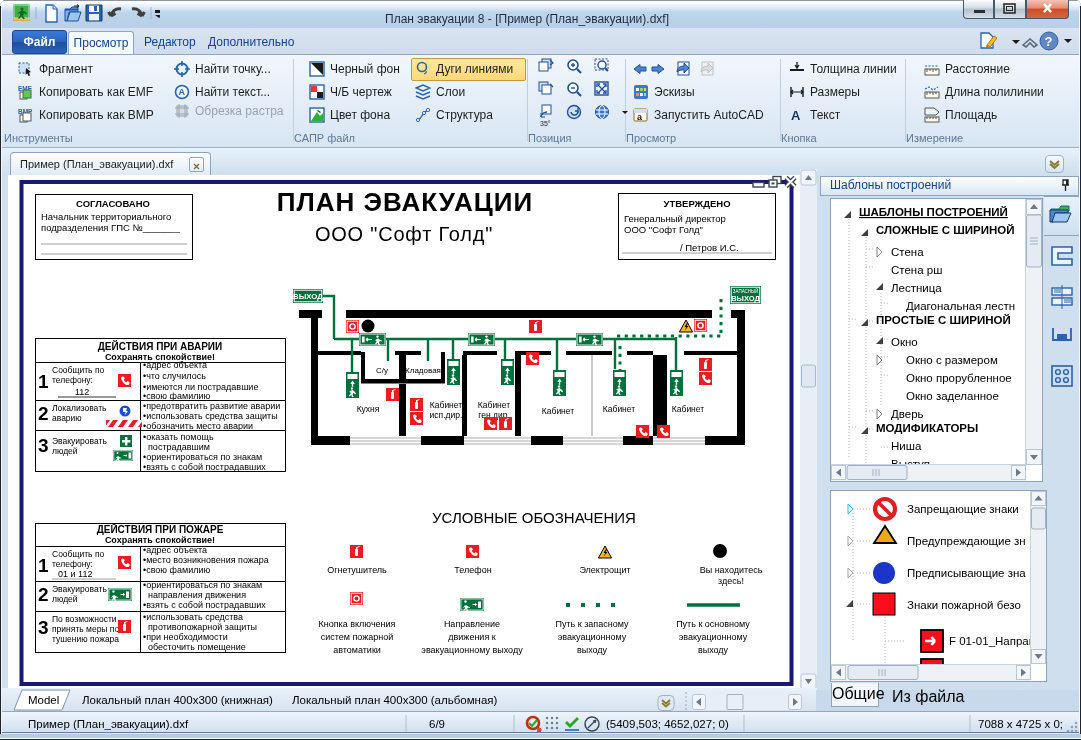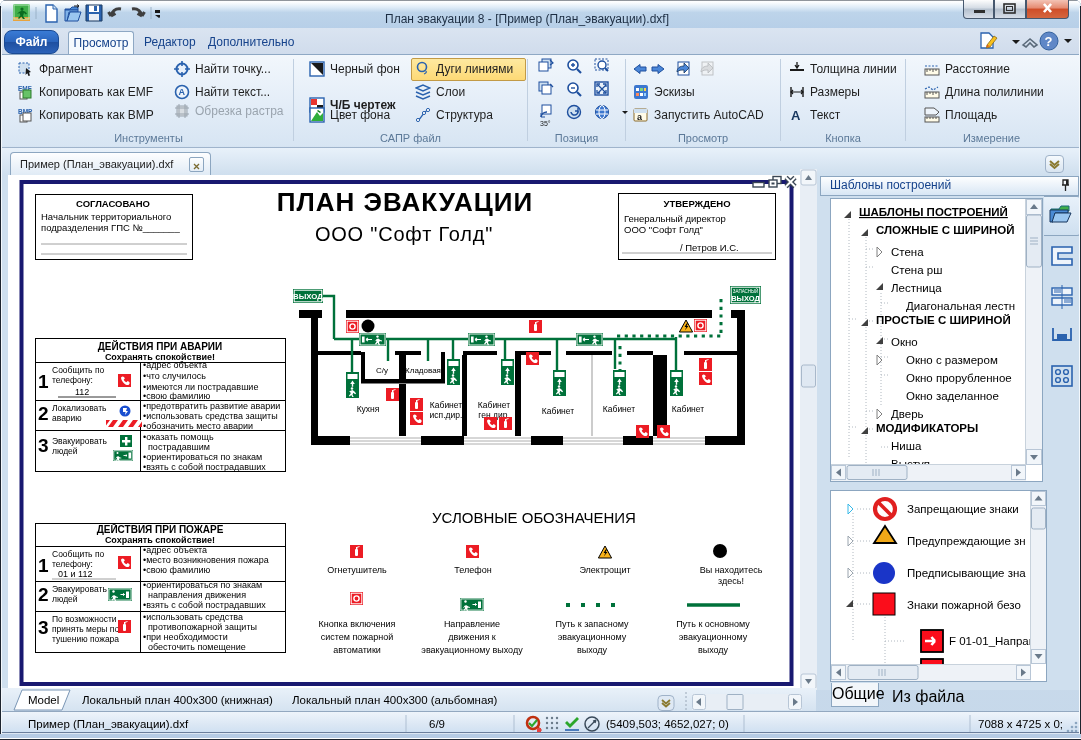--- a/index.html
+++ b/index.html
@@ -20,27 +20,27 @@
  background:linear-gradient(#fdfdfd,#d3dbe4 45%,#b3bfcd 50%,#d7dee8);}
 .wbtn.min{border-radius:0 0 0 4px;}
 .wbtn.cls{border-radius:0 0 4px 0;background:linear-gradient(#f3c3b5,#e58a70 45%,#cf4d28 50%,#d4663e);width:46px;flex:1.4;}
 
 #qat{position:absolute;left:10px;top:3px;height:22px;display:flex;align-items:center;}
 
 #tabrow{position:absolute;left:2px;top:28px;width:1077px;height:26px;
  background:linear-gradient(#dae4f1,#d0dcec);}
 .rtab{position:absolute;top:3px;height:23px;font-size:12px;color:#15428b;
  line-height:23px;text-align:center;}
-#tab-file{left:2px;top:2px;width:53px;height:22px;background:linear-gradient(#3a7bd5,#2a64bc 50%,#1e4fa0 50%,#2c62b8);
- color:#fff;border-radius:8px;border:1px solid #1a4a94;line-height:22px;font-weight:bold;}
+#tab-file{left:10px;top:2px;width:53px;height:22px;background:linear-gradient(#3a7bd5,#2a64bc 50%,#1e4fa0 50%,#2c62b8);
+ color:#fff;border-radius:3px;border:1px solid #1a4a94;line-height:22px;font-weight:bold;}
 #tab-view{background:#f5fafe;border:1px solid #8ea8c4;border-bottom:none;border-radius:3px 3px 0 0;color:#15428b;}
 
 #ribbon{position:absolute;left:2px;top:54px;width:1077px;height:91px;
  background:linear-gradient(#f2f7fc,#e2ecf7 60%,#d7e5f3);border-top:1px solid #8ea8c4;}
-.rglabel{position:absolute;bottom:2px;left:0;right:0;text-align:center;
+.rglabel{position:absolute;bottom:2px;left:0;right:0;
  font-size:11px;color:#5c7998;}
 .ritem{position:absolute;height:20px;font-size:12px;color:#1e1e1e;display:flex;align-items:center;gap:5px;white-space:nowrap;}
 .ricon{width:16px;height:16px;flex:0 0 16px;}
 .gray{color:#9aa4ae;}
 
 #doctabs{position:absolute;left:2px;top:147px;width:1077px;height:28px;
  background:linear-gradient(#e8f1fa,#cfdfee);border-top:1px solid #9fb4cc;box-sizing:border-box;}
 #dtab{position:absolute;left:8px;top:4px;width:190px;height:23px;
  background:linear-gradient(#fdfeff,#dfeaf5);border:1px solid #8ca6c0;border-bottom:none;
  border-radius:4px 4px 0 0;font-size:11px;color:#1e1e1e;line-height:22px;padding-left:9px;}
@@ -166,21 +166,21 @@
  <div class="ritem gray" style="left:172px;top:46px;"><svg class="ricon" viewBox="0 0 16 16">
         <rect x="3" y="3" width="10" height="10" fill="#d8dde2" stroke="#9aa4ae"></rect>
         <path d="M1 5h14M1 11h14M5 1v14M11 1v14" stroke="#9aa4ae" stroke-width="1"></path>
       </svg>Обрезка растра</div>
  <div class="rglabel" style="left:2px;width:289px;">Инструменты</div>
 
  <div class="ritem" style="left:307px;top:4px;"><svg class="ricon" viewBox="0 0 16 16">
         <rect x="1" y="1" width="14" height="14" fill="#fff" stroke="#2a62ae" stroke-width="1.4"></rect>
         <path d="M2 2h12v12z" fill="#1a1a1a"></path>
       </svg>Черный фон</div>
- <div class="ritem" style="left:307px;top:40px;font-weight:bold;"><svg class="ricon" viewBox="0 0 16 16">
+ <div class="ritem" style="left:307px;top:27px;"><svg class="ricon" viewBox="0 0 16 16">
         <rect x="1" y="1" width="14" height="14" fill="#fff" stroke="#2a62ae" stroke-width="1.4"></rect>
         <rect x="2" y="2" width="6" height="6" fill="#e8352f"></rect>
         <rect x="8" y="8" width="6" height="6" fill="#1a1a1a"></rect>
       </svg>Ч/Б чертеж</div>
  <div class="ritem" style="left:307px;top:50px;"><svg class="ricon" viewBox="0 0 16 16">
         <rect x="1" y="1" width="14" height="14" fill="#fff" stroke="#2a62ae" stroke-width="1.4"></rect>
         <path d="M2 14L8 5l3 4 3-3v8z" fill="#2fae3a"></path>
         <path d="M9 3l3 2-1 1-3-2z" fill="#0a7a14"></path>
       </svg>Цвет фона</div>
  <div class="abs" style="left:409px;top:3px;width:113px;height:21px;background:linear-gradient(#fee9a0,#fdd976);border:1px solid #c29a46;border-radius:2px;"></div>

